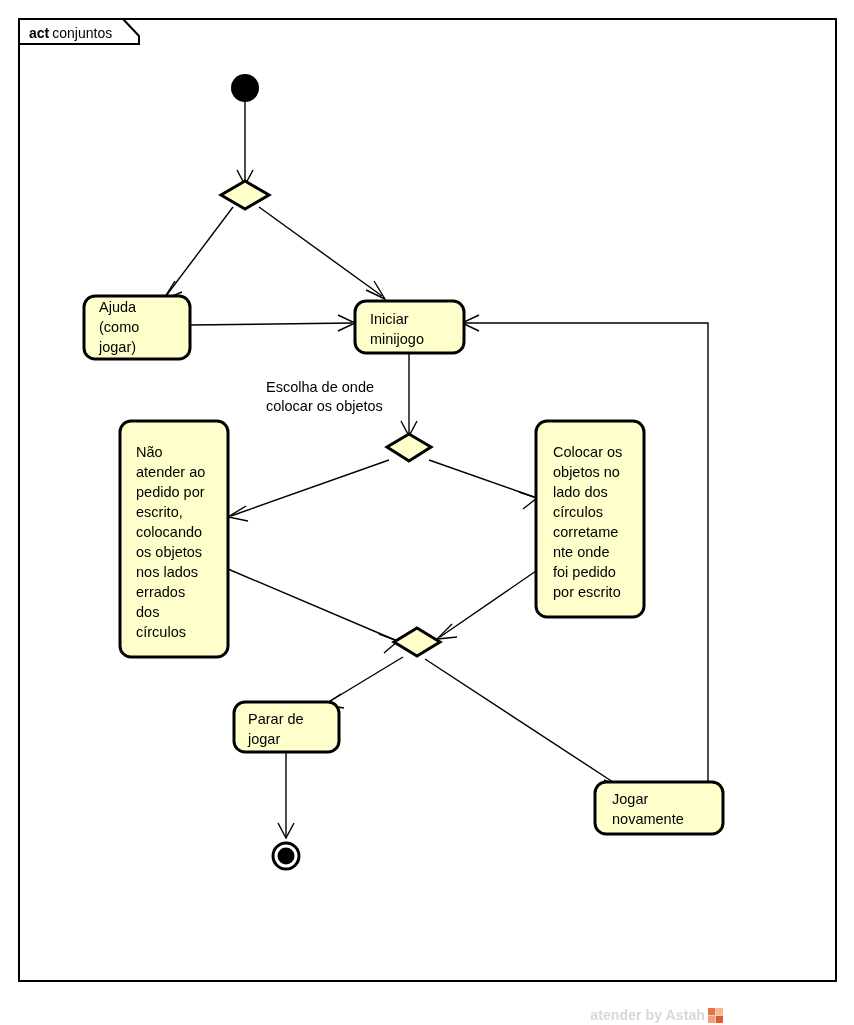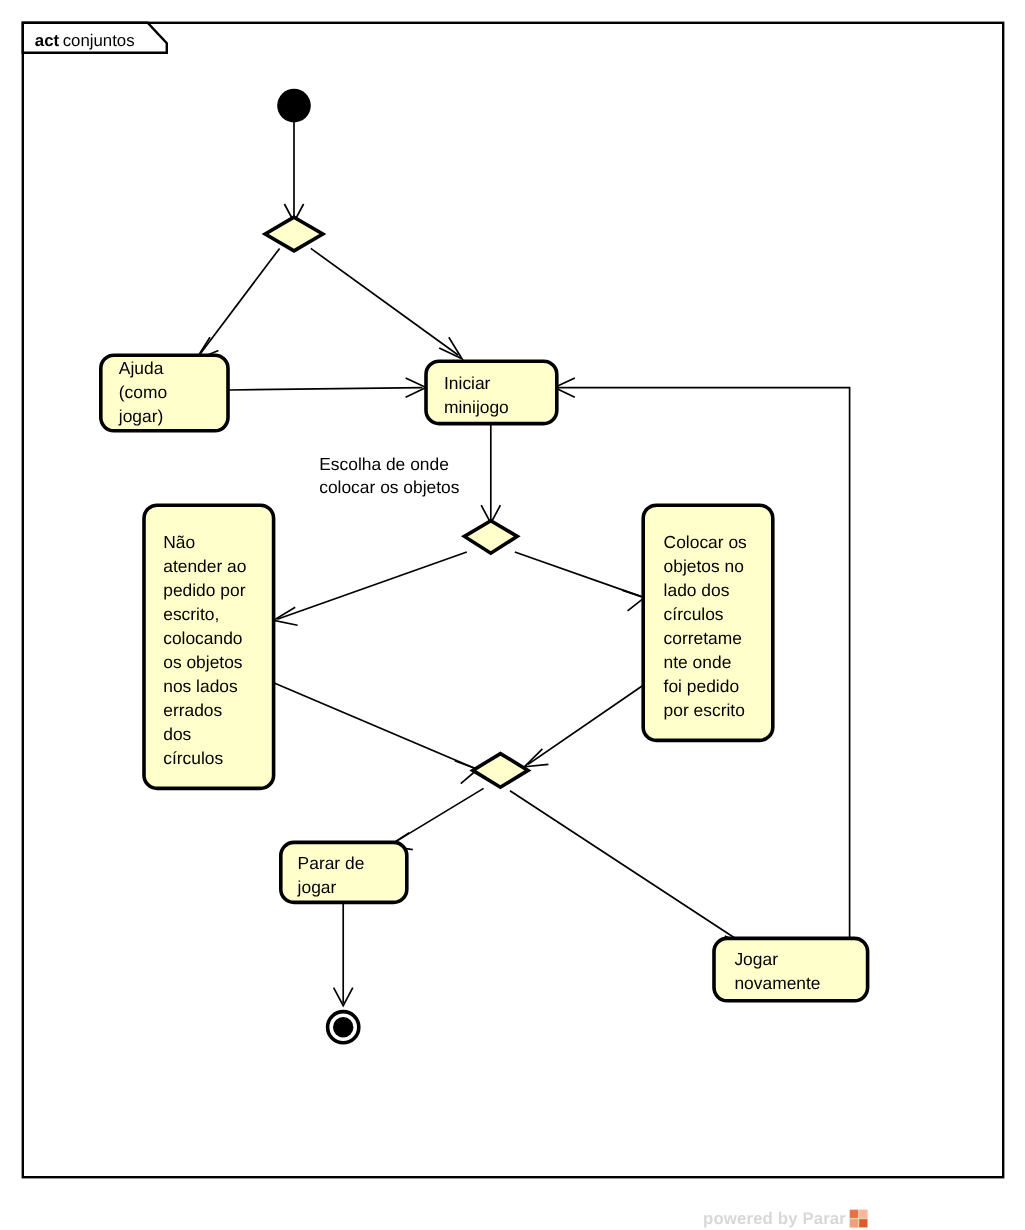--- a/index.html
+++ b/index.html
@@ -278,21 +278,21 @@
       </g>
 
       <g>
         <circle class="node-final-ring" cx="286" cy="856" r="13"></circle>
         <circle class="node-final-dot" cx="286" cy="856" r="8.5"></circle>
       </g>
     </g>
   </svg>
 
   <div class="watermark">
-    <span>powered by Parar</span>
+    <span>atender by Astah</span>
     <span class="astah-logo">
       <i class="a"></i>
         <i class="b"></i>
         <i class="c"></i>
         <i class="d"></i>
     </span>
   </div>
 </div>
 
 </body></html>

